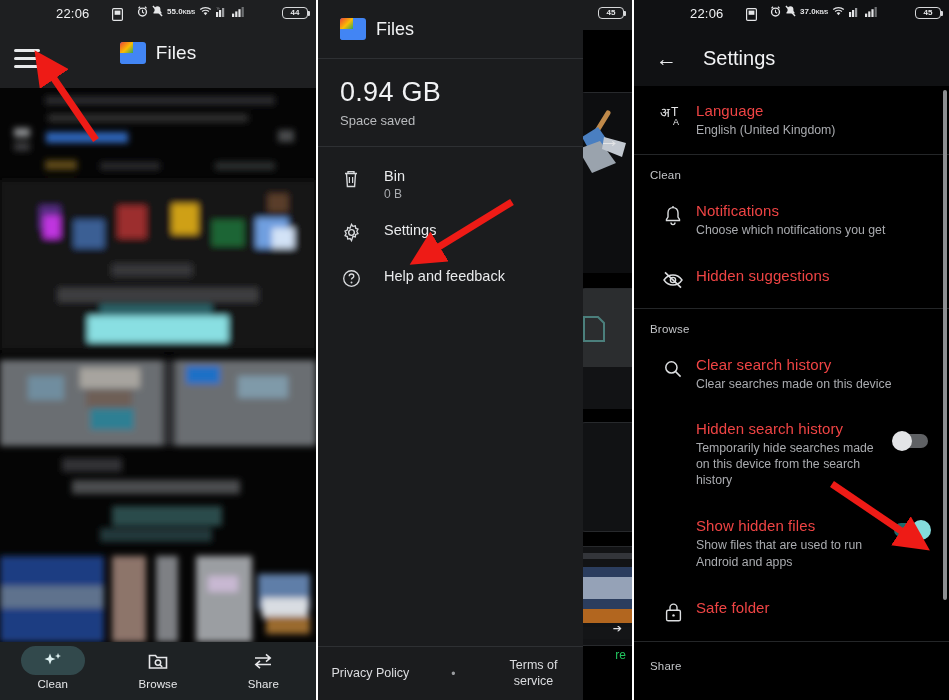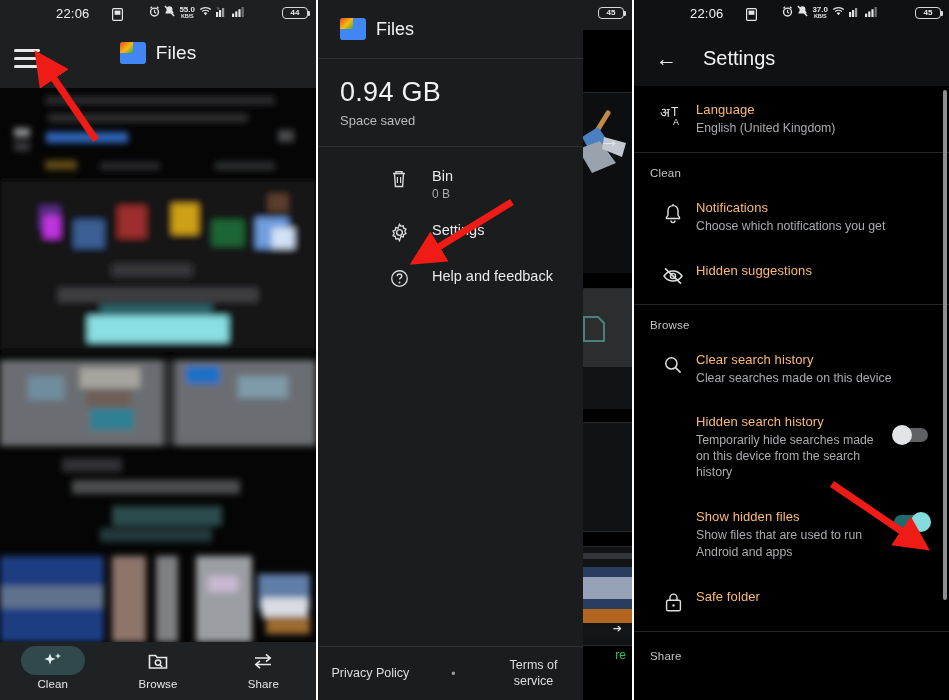--- a/index.html
+++ b/index.html
@@ -12,21 +12,21 @@
   .panel { position:relative; height:700px; overflow:hidden; background:#000; flex:0 0 auto; }
   .panel.p1 { width:316px; background:#1e1f21; }
   .panel.p2 { width:316px; background:#1b1c1e; border-left:2px solid #fff; }
   .panel.p3 { width:317px; background:#000; border-left:2px solid #fff; }
 
   
   .statusbar { height:30px; display:flex; align-items:center; position:relative; font-size:12.5px; color:#e9eaec; }
   .sb-time { position:absolute; left:56px; top:6px; font-size:13px; letter-spacing:.2px; color:#f1f2f4; }
   .sb-cast { position:absolute; left:112px; top:8px; }
   .sb-right { position:absolute; right:8px; top:5px; display:flex; align-items:center; gap:4px; }
-  .sb-kb { display:flex; flex-direction:column; align-items:center; line-height:.82; font-size:7px; color:#e4e5e7; font-weight:bold; }
+  .sb-kb { display:flex; flex-direction:row; align-items:center; line-height:.82; font-size:7px; color:#e4e5e7; font-weight:bold; }
   .sb-kb .v { font-size:8px; }
   .sb-kb .u { font-size:5.5px; letter-spacing:-.2px; }
   .batt { border:1.4px solid #d7d8da; border-radius:4px; height:12px; min-width:26px; padding:0 3px;
           display:flex; align-items:center; justify-content:center; font-size:8px; color:#e7e8ea; font-weight:bold; position:relative;margin-left:33px; }
   .batt:after { content:""; position:absolute; right:-3px; top:3px; width:2px; height:5px; background:#d7d8da; border-radius:0 1px 1px 0; }
   .ico { display:inline-block; vertical-align:middle; }
 
   
   .p1-appbar { height:58px; display:flex; align-items:center; position:relative; background:#1e1f21; }
   .hamb { position:absolute; left:14px; top:19px; width:26px; height:20px; cursor:pointer; }
@@ -48,21 +48,21 @@
 
   
   .p2-under { position:absolute; right:0; top:30px; width:53px; bottom:0; background:#000; overflow:hidden; }
   .p2-drawer { position:absolute; left:0; top:0; width:265px; bottom:0; background:#1b1c1e; z-index:3; }
   .p2-head { height:58px; display:flex; align-items:center; gap:10px; padding-left:22px; }
   .p2-files-title { font-size:18px; color:#f2f3f5; }
   .p2-sep { height:1px; background:#2e3033; margin:0; }
   .p2-saved { padding:18px 22px 18px 22px; }
   .p2-saved-num { font-size:27px; color:#f1f2f4; font-weight:400; letter-spacing:.3px; }
   .p2-saved-sub { font-size:13px; color:#b9bbbe; margin-top:5px; }
-  .p2-list { padding-top:10px;margin-left:48px; }
+  .p2-list { padding-top:10px; }
   .p2-row { display:flex; align-items:flex-start; padding:10px 22px 10px 22px; gap:22px; cursor:pointer; min-height:46px; }
   .p2-row .gl { width:22px; flex:0 0 22px; display:flex; justify-content:center; padding-top:2px; }
   .p2-row-main { padding-top:1px; }
   .p2-row-title { font-size:14.5px; color:#e9eaec; }
   .p2-row-sub { font-size:12px; color:#a9abaf; margin-top:3px; }
   .p2-footer { position:absolute; left:0; right:0; bottom:0; height:54px; border-top:1px solid #2e3033;
                display:flex; align-items:center; justify-content:center; gap:16px; z-index:4; background:#1b1c1e; }
   .p2-link { font-size:12.5px; color:#dcdde0; text-align:center; cursor:pointer; line-height:1.25; }
   .p2-dot { color:#9a9ca0; margin:0 26px; font-size:12px; }
   .p2-arrow { position:absolute; right:12px; top:128px; color:#e3e4e6; font-size:21px; z-index:4; }
@@ -71,21 +71,21 @@
   .peek-card { position:absolute; left:-6px; border:1px solid #27292c; border-radius:12px; background:#111214; }
 
   
   .p3-appbar { height:56px; display:flex; align-items:center; gap:26px; padding-left:22px; background:#101113; }
   .p3-back { font-size:21px; color:#e9eaec; cursor:pointer; line-height:1; }
   .p3-title { font-size:20px; color:#f2f3f5; }
   .p3-scroll { position:absolute; top:86px; left:0; right:0; bottom:0; background:#000; }
   .p3-item { display:flex; align-items:flex-start; padding:13px 14px 13px 16px; gap:0; cursor:pointer; }
   .p3-ic { width:46px; flex:0 0 46px; display:flex; justify-content:center; padding-top:3px; }
   .p3-txt { flex:1 1 auto; padding-right:8px; }
-  .p3-t { font-size:13px; color:#fdba74; letter-spacing:.1px; }
+  .p3-t { font-size:15px; color:#ef4444; letter-spacing:.1px; }
   .p3-s { font-size:12.3px; color:#a9abaf; margin-top:3px; line-height:1.32; }
   .p3-divider { height:1px; background:#242628; }
   .p3-section { font-size:11.5px; color:#c3c5c8; padding:14px 16px 8px 16px; letter-spacing:.2px; }
   .p3-toggleholder { width:48px; flex:0 0 48px; display:flex; align-items:center; justify-content:center; padding-top:14px; }
   .sw { width:34px; height:14px; border-radius:8px; position:relative; }
   .sw.off { background:#5f6164; }
   .sw.on { background:#1f6b6d; }
   .sw .thumb { position:absolute; top:-3px; width:20px; height:20px; border-radius:50%; }
   .sw.off .thumb { left:-2px; background:#e3e4e6; }
   .sw.on .thumb { right:-3px; background:#84dcdc; }

